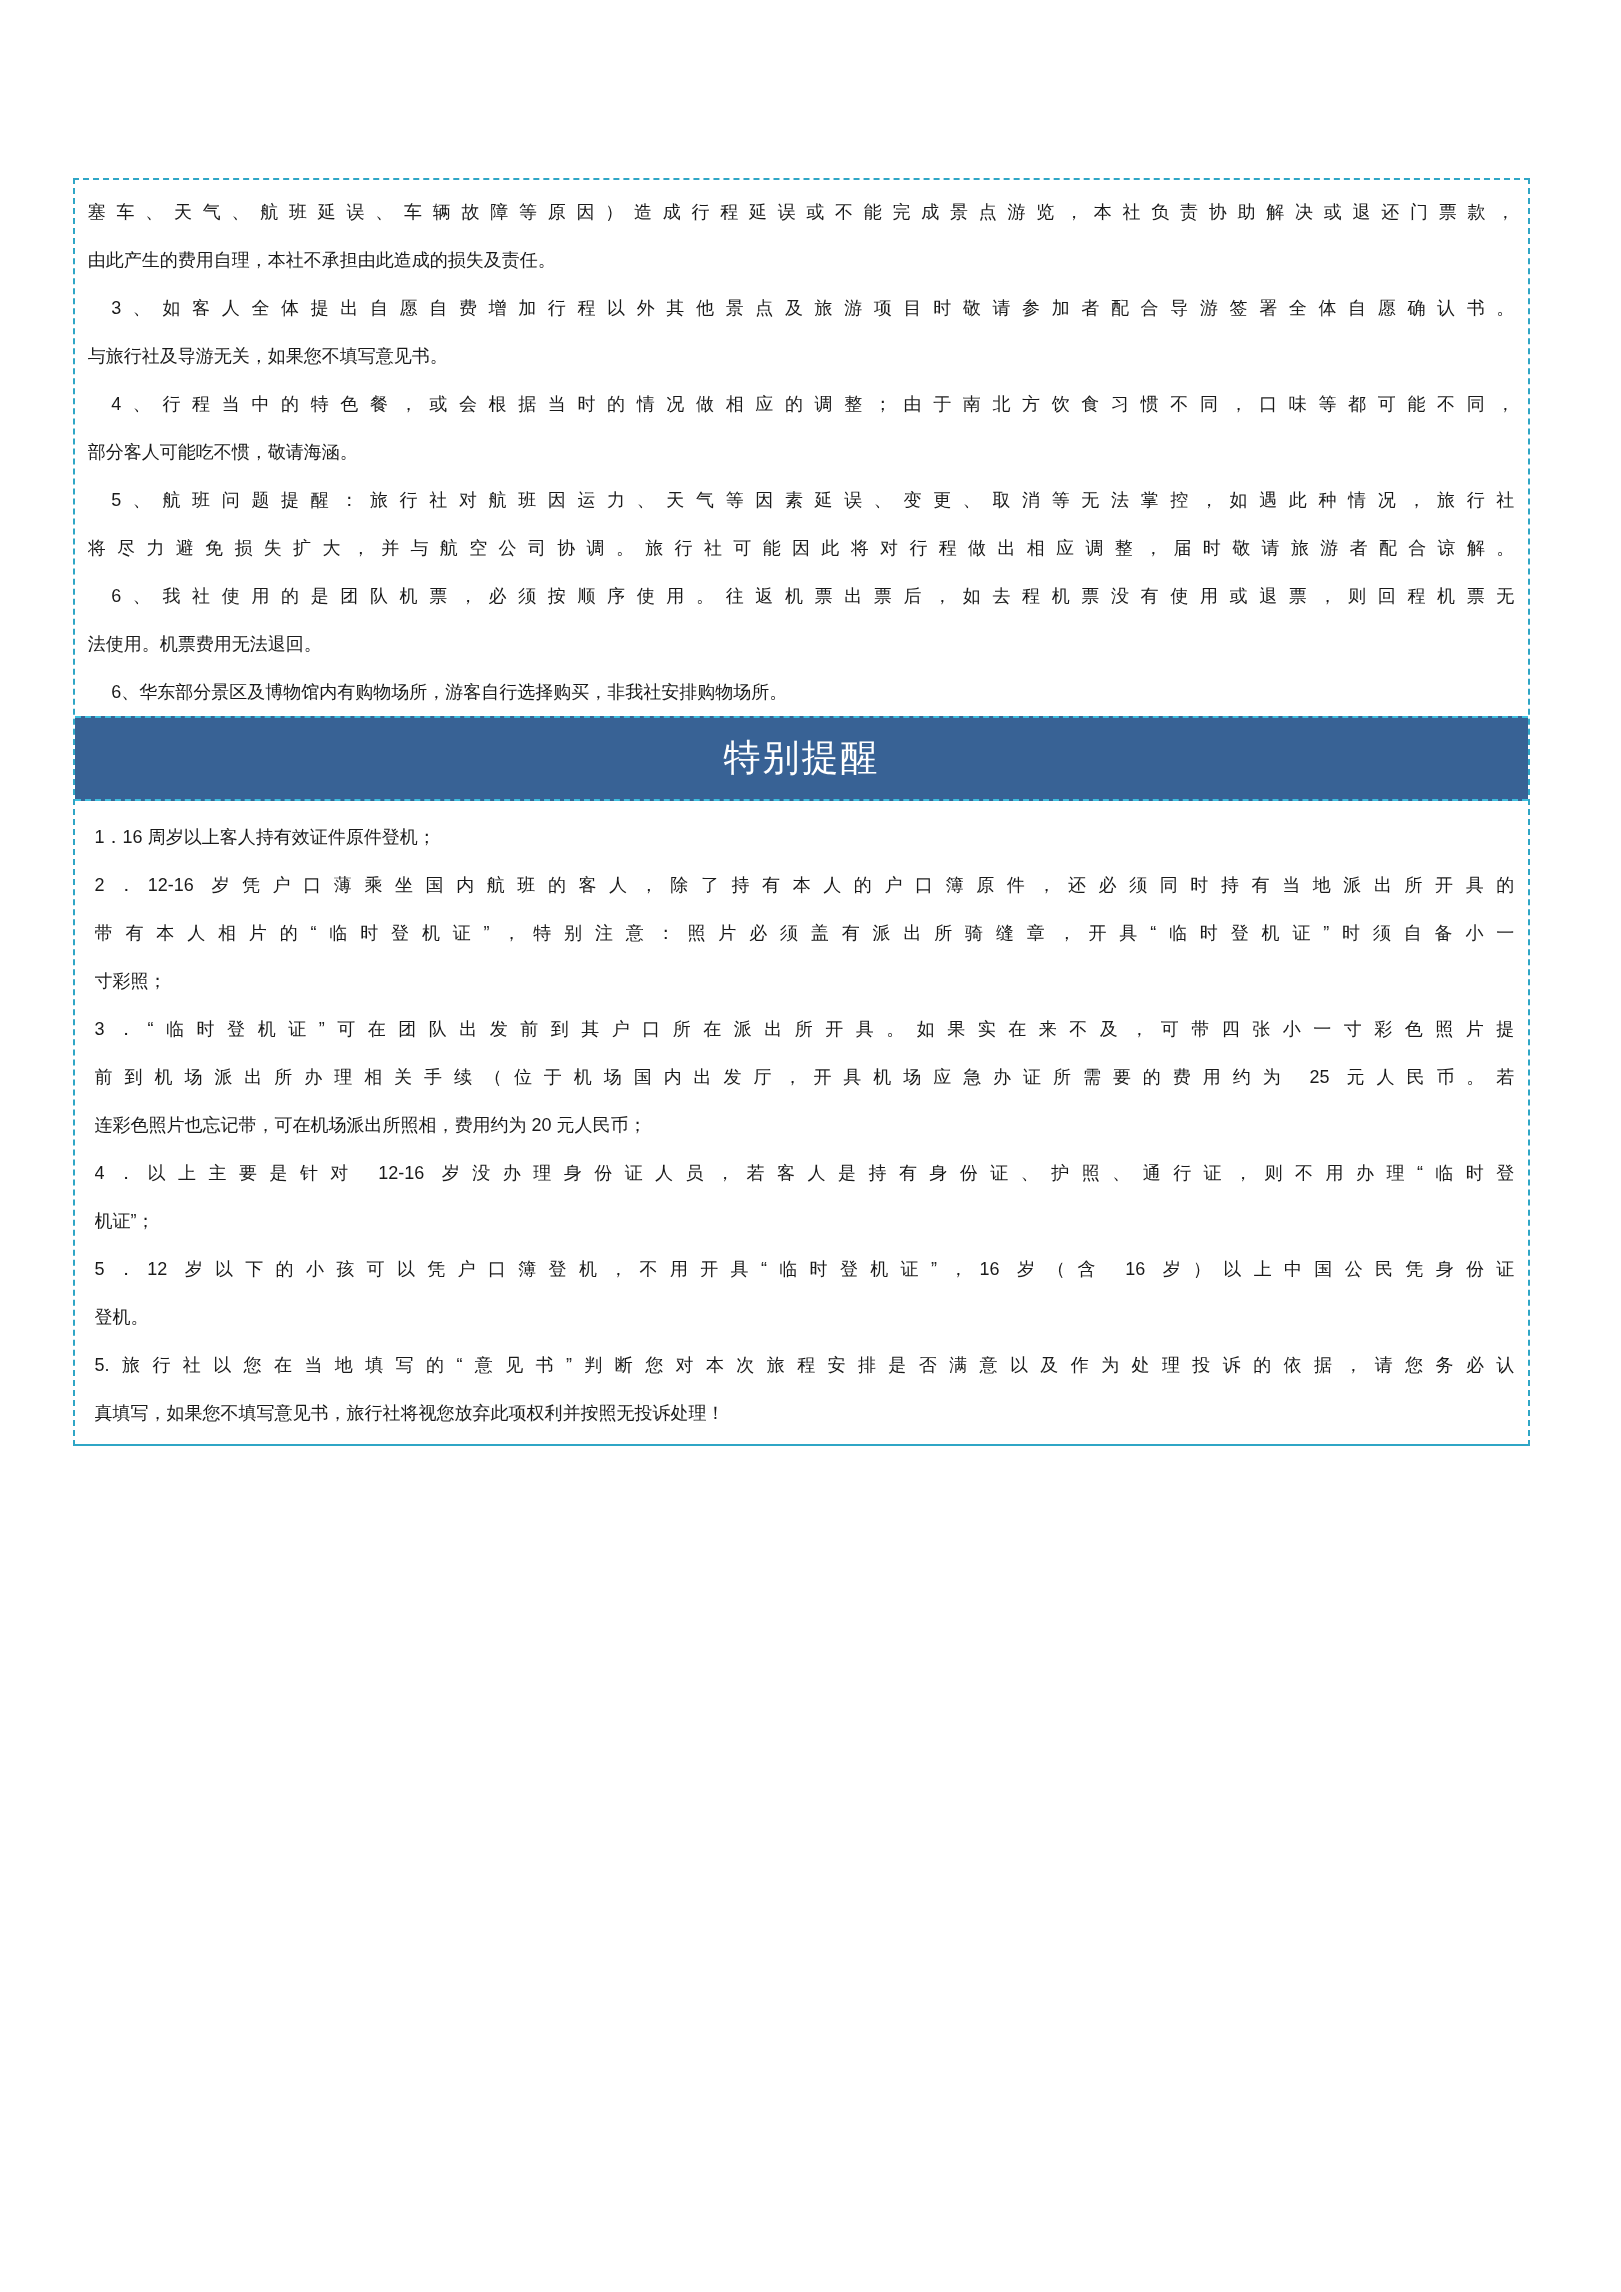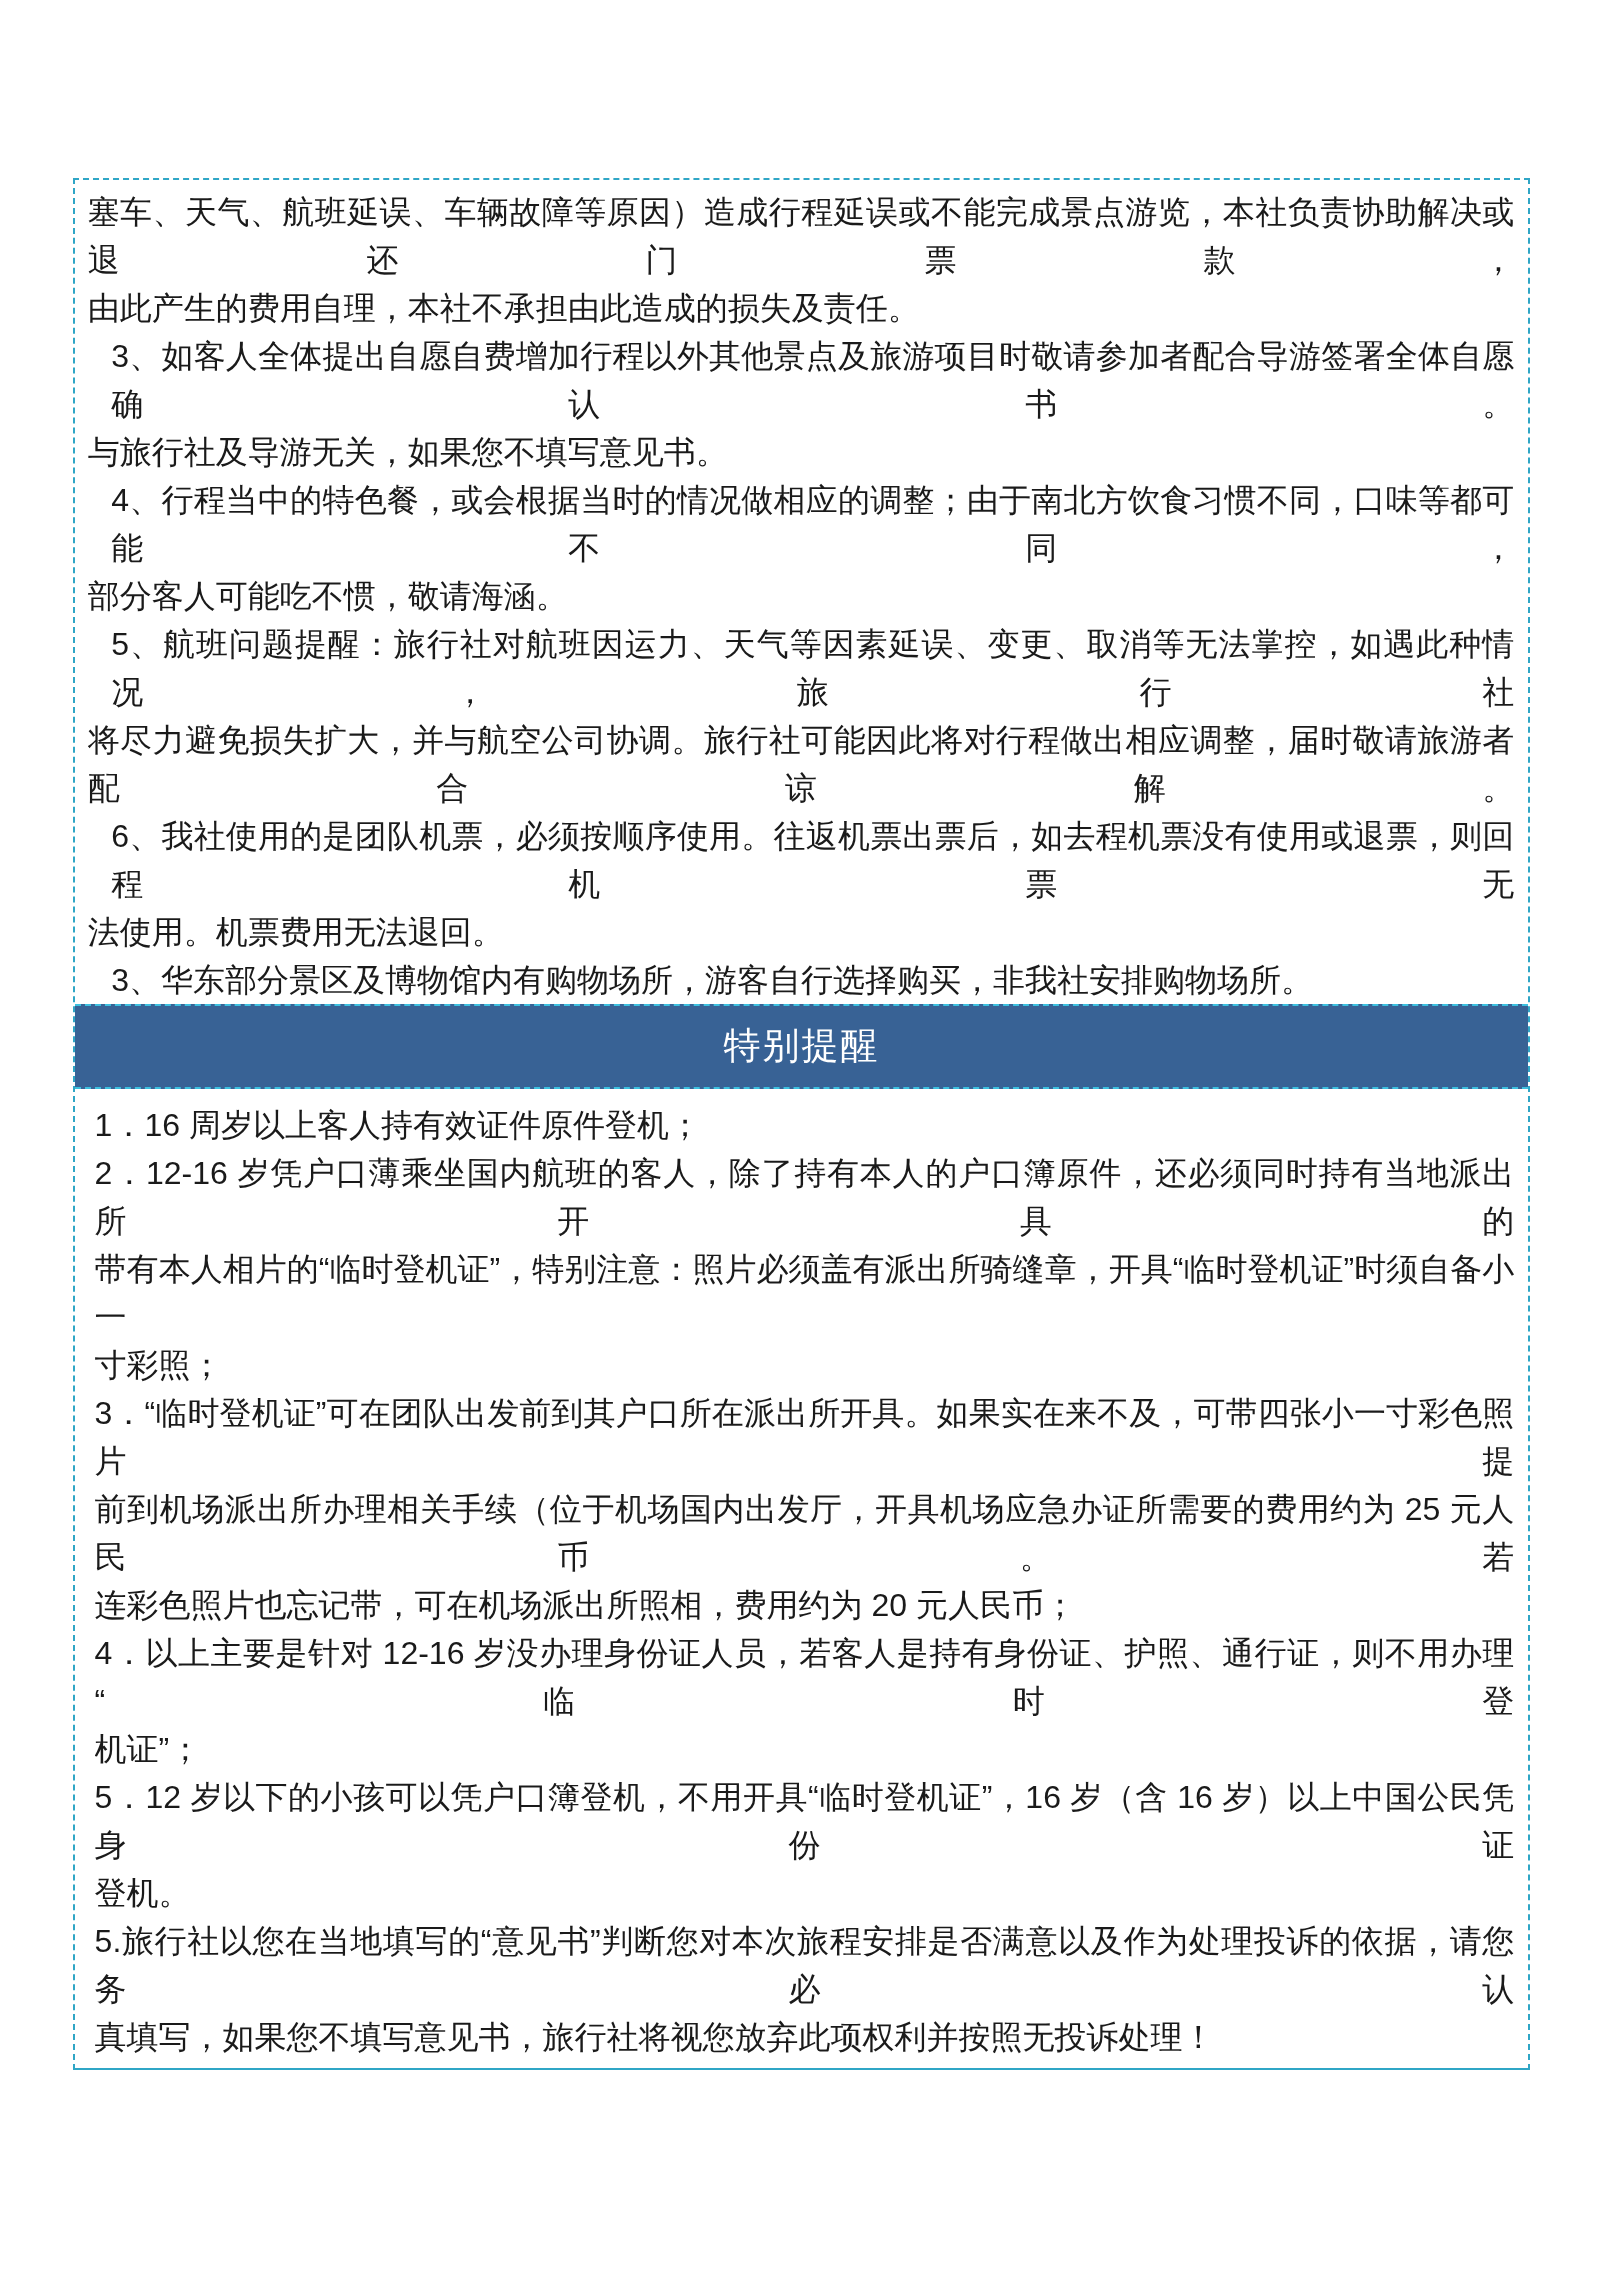--- a/index.html
+++ b/index.html
@@ -27,21 +27,21 @@
     background: #ffffff;
     box-sizing: border-box;
   }
   .terms-box {
     padding: 7.8px 13.7px 0 12.7px;
   }
   .special-box {
     padding: 11.8px 13.7px 7.8px 19.6px;
   }
   .line {
-    font-size: 32px;
+    font-size: 18px;
     line-height: 48px;
     color: var(--text-color, #1a1a1a);
     white-space: nowrap;
     overflow: hidden;
     text-align: left;
   }
   .line.jl {
     
     white-space: normal;
     text-align: justify;
@@ -76,21 +76,21 @@
       <div class="line jl">塞车、天气、航班延误、车辆故障等原因）造成行程延误或不能完成景点游览，本社负责协助解决或退还门票款，</div>
       <div class="line">由此产生的费用自理，本社不承担由此造成的损失及责任。</div>
       <div class="line ind jl">3、如客人全体提出自愿自费增加行程以外其他景点及旅游项目时敬请参加者配合导游签署全体自愿确认书。</div>
       <div class="line">与旅行社及导游无关，如果您不填写意见书。</div>
       <div class="line ind jl">4、行程当中的特色餐，或会根据当时的情况做相应的调整；由于南北方饮食习惯不同，口味等都可能不同，</div>
       <div class="line">部分客人可能吃不惯，敬请海涵。</div>
       <div class="line ind jl">5、航班问题提醒：旅行社对航班因运力、天气等因素延误、变更、取消等无法掌控，如遇此种情况，旅行社</div>
       <div class="line jl">将尽力避免损失扩大，并与航空公司协调。旅行社可能因此将对行程做出相应调整，届时敬请旅游者配合谅解。</div>
       <div class="line ind jl">6、我社使用的是团队机票，必须按顺序使用。往返机票出票后，如去程机票没有使用或退票，则回程机票无</div>
       <div class="line">法使用。机票费用无法退回。</div>
-      <div class="line ind">3、华东部分景区及博物馆内有购物场所，游客自行选择购买，非我社安排购物场所。</div>
+      <div class="line ind">6、华东部分景区及博物馆内有购物场所，游客自行选择购买，非我社安排购物场所。</div>
     </div>
 
     <div class="special-header">
       <span class="title">特别提醒</span>
     </div>
 
     <div class="special-box">
       <div class="line">1．16 周岁以上客人持有效证件原件登机；</div>
       <div class="line jl">2．12-16 岁凭户口薄乘坐国内航班的客人，除了持有本人的户口簿原件，还必须同时持有当地派出所开具的</div>
       <div class="line jl">带有本人相片的“临时登机证”，特别注意：照片必须盖有派出所骑缝章，开具“临时登机证”时须自备小一</div>

